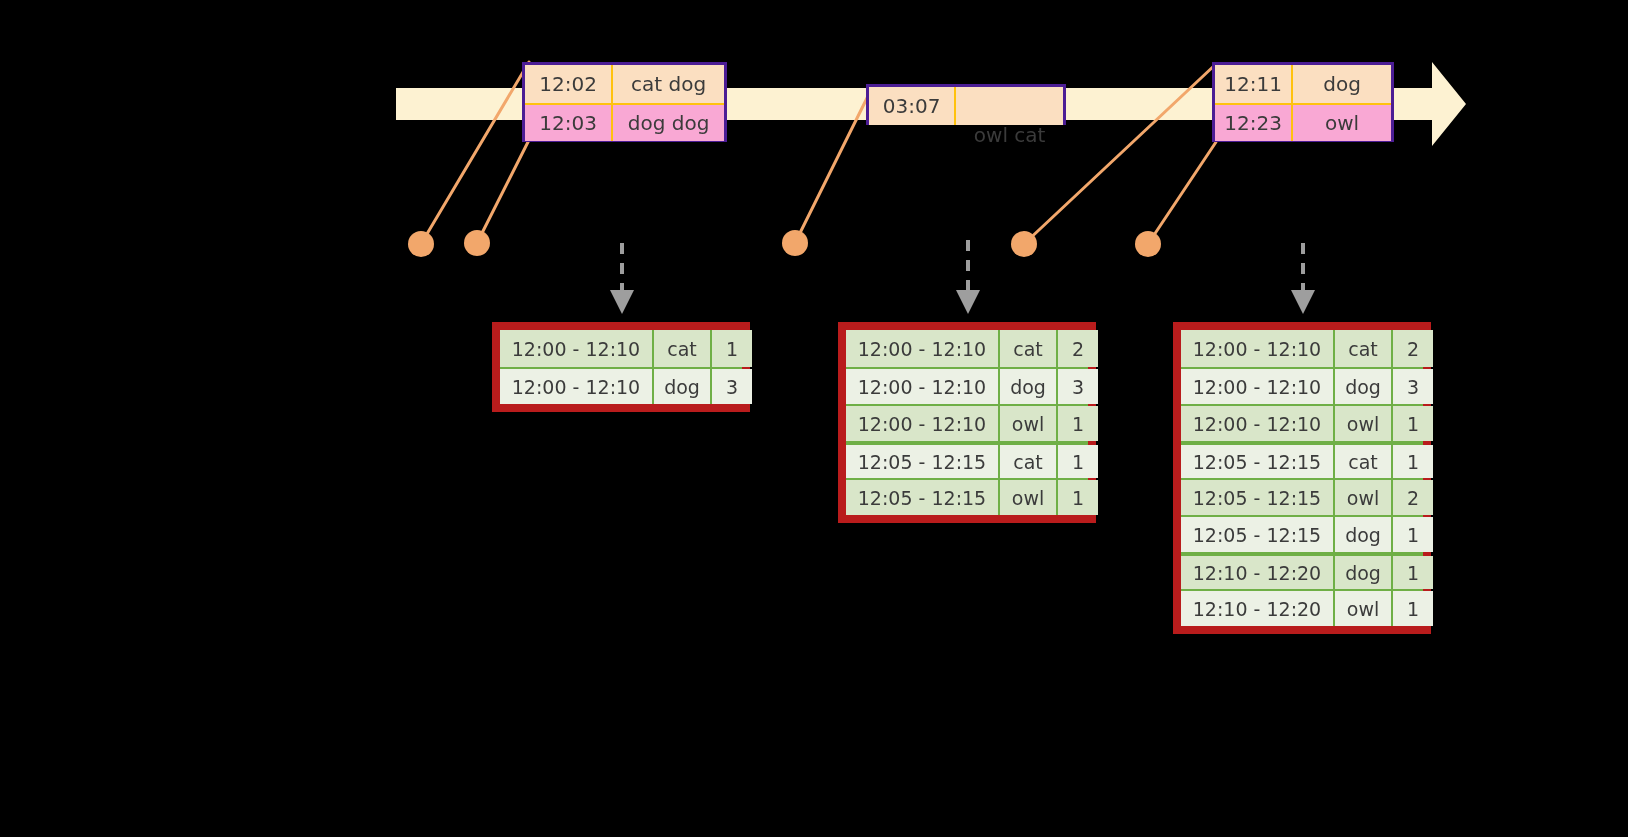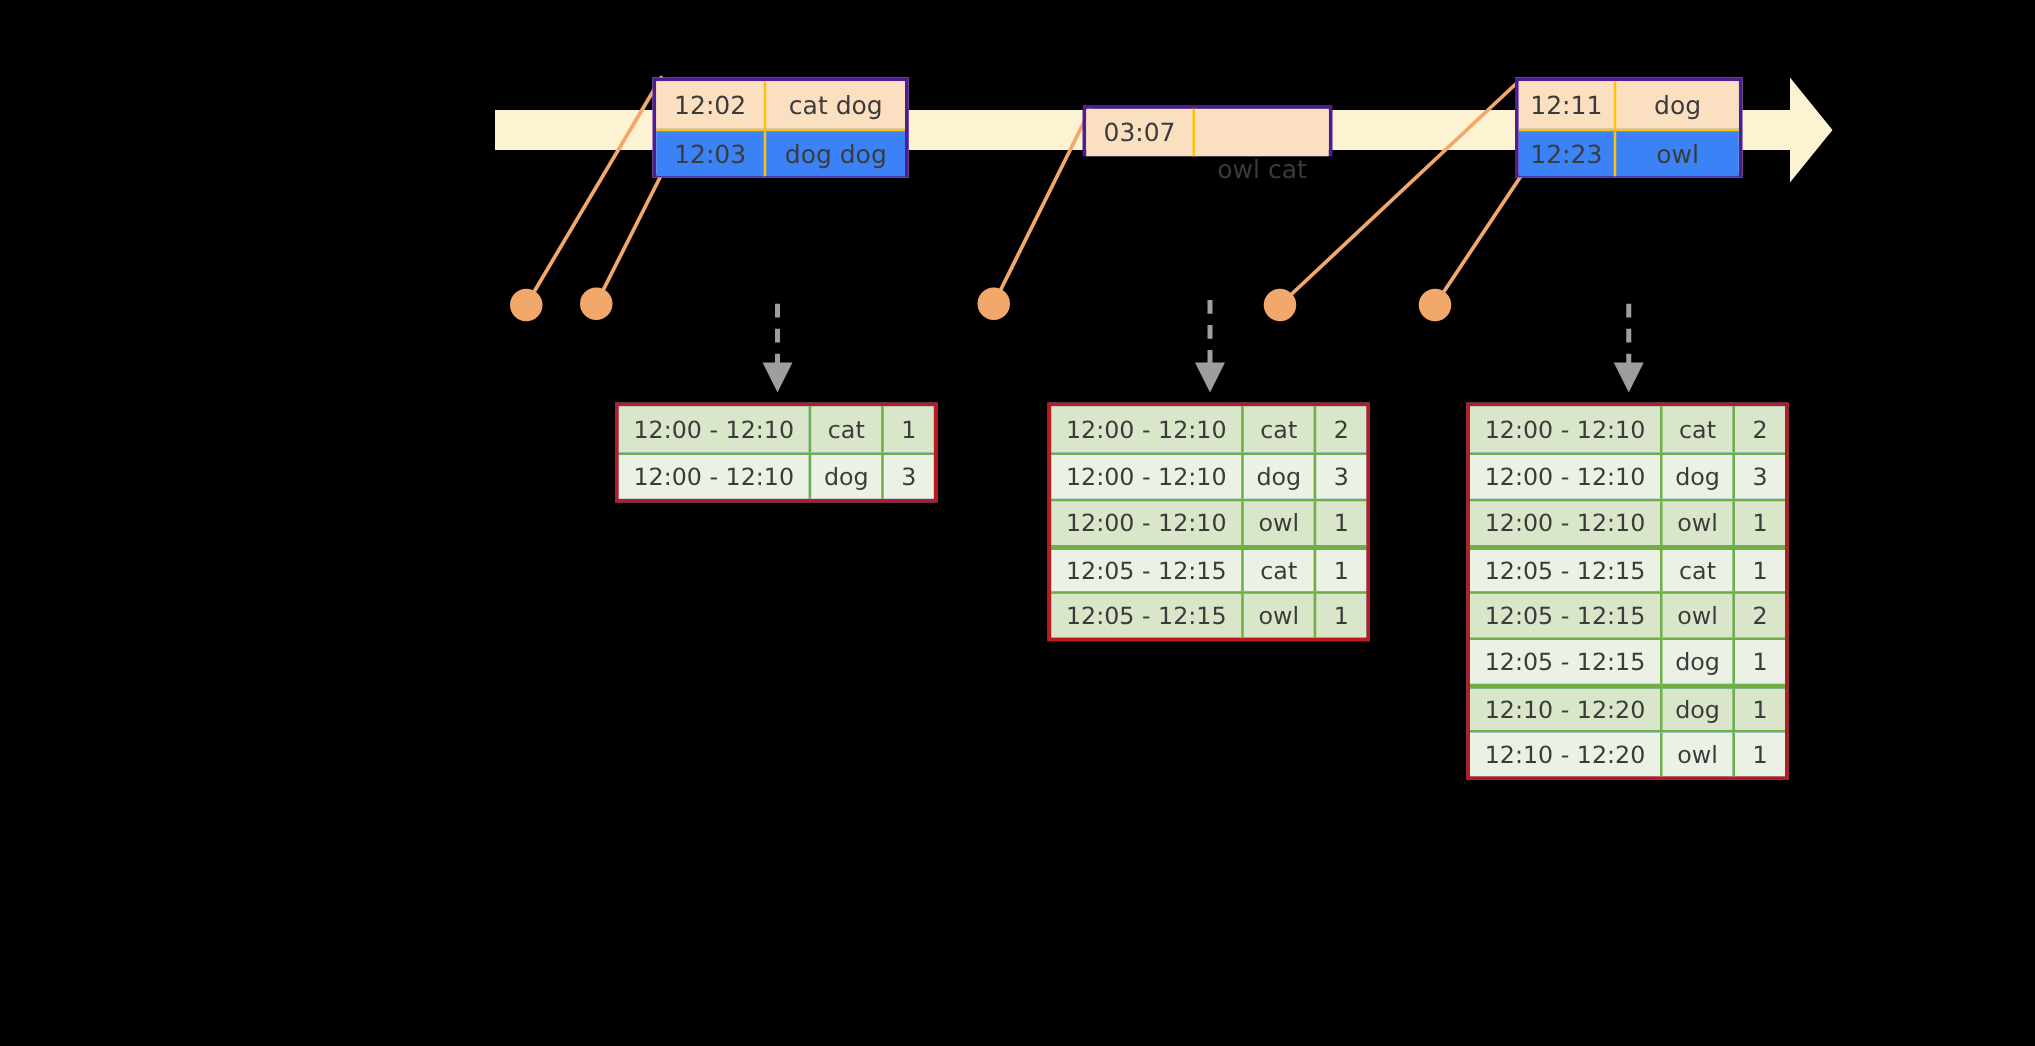--- a/index.html
+++ b/index.html
@@ -7,29 +7,29 @@
        font-family:"DejaVu Sans","Liberation Sans",sans-serif;}
   .stage{position:absolute;left:0;top:0;width:1628px;height:837px;}
   svg.layer{position:absolute;left:0;top:0;width:1628px;height:837px;pointer-events:none;}
 
   
   .evt-group{position:absolute;border:3px solid #4c1d95;box-sizing:border-box;
              background:#FDF0DC;}
   .evt-row{display:flex;height:38px;box-sizing:border-box;}
   .evt-row + .evt-row{border-top:2px solid #FFC20E;}
   .evt-row.shade{background:#FBDFC1;}
-  .evt-row.plain{background:#3b82f6;}
+  .evt-row.plain{background:#f9a8d4;}
   .evt-time{display:flex;align-items:center;justify-content:center;
             border-right:2px solid #FFC20E;color:#3b3b3b;font-size:20px;}
   .evt-val{display:flex;align-items:center;justify-content:center;
            color:#3b3b3b;font-size:20px;}
 
   
-  .rtable{position:absolute;border:3px solid #b91c1c;box-sizing:border-box;
-          background:#3b82f6;}
+  .rtable{position:absolute;border:8px solid #b91c1c;box-sizing:border-box;
+          background:#737373;}
   .rrow{display:flex;height:37px;box-sizing:border-box;}
   .rrow + .rrow{border-top:2px solid #6FAF46;}
   .rrow.shade .cell{background:#D9E6C9;}
   .rrow.plain .cell{background:#ECF1E5;}
   .cell{display:flex;align-items:center;justify-content:center;color:#3b3b3b;
         font-size:19px;box-sizing:border-box;}
   .cell + .cell{border-left:2px solid #6FAF46;}
   .c-win{flex:0 0 auto;}
   .c-key{flex:0 0 auto;}
   .c-cnt{flex:0 0 auto;}

